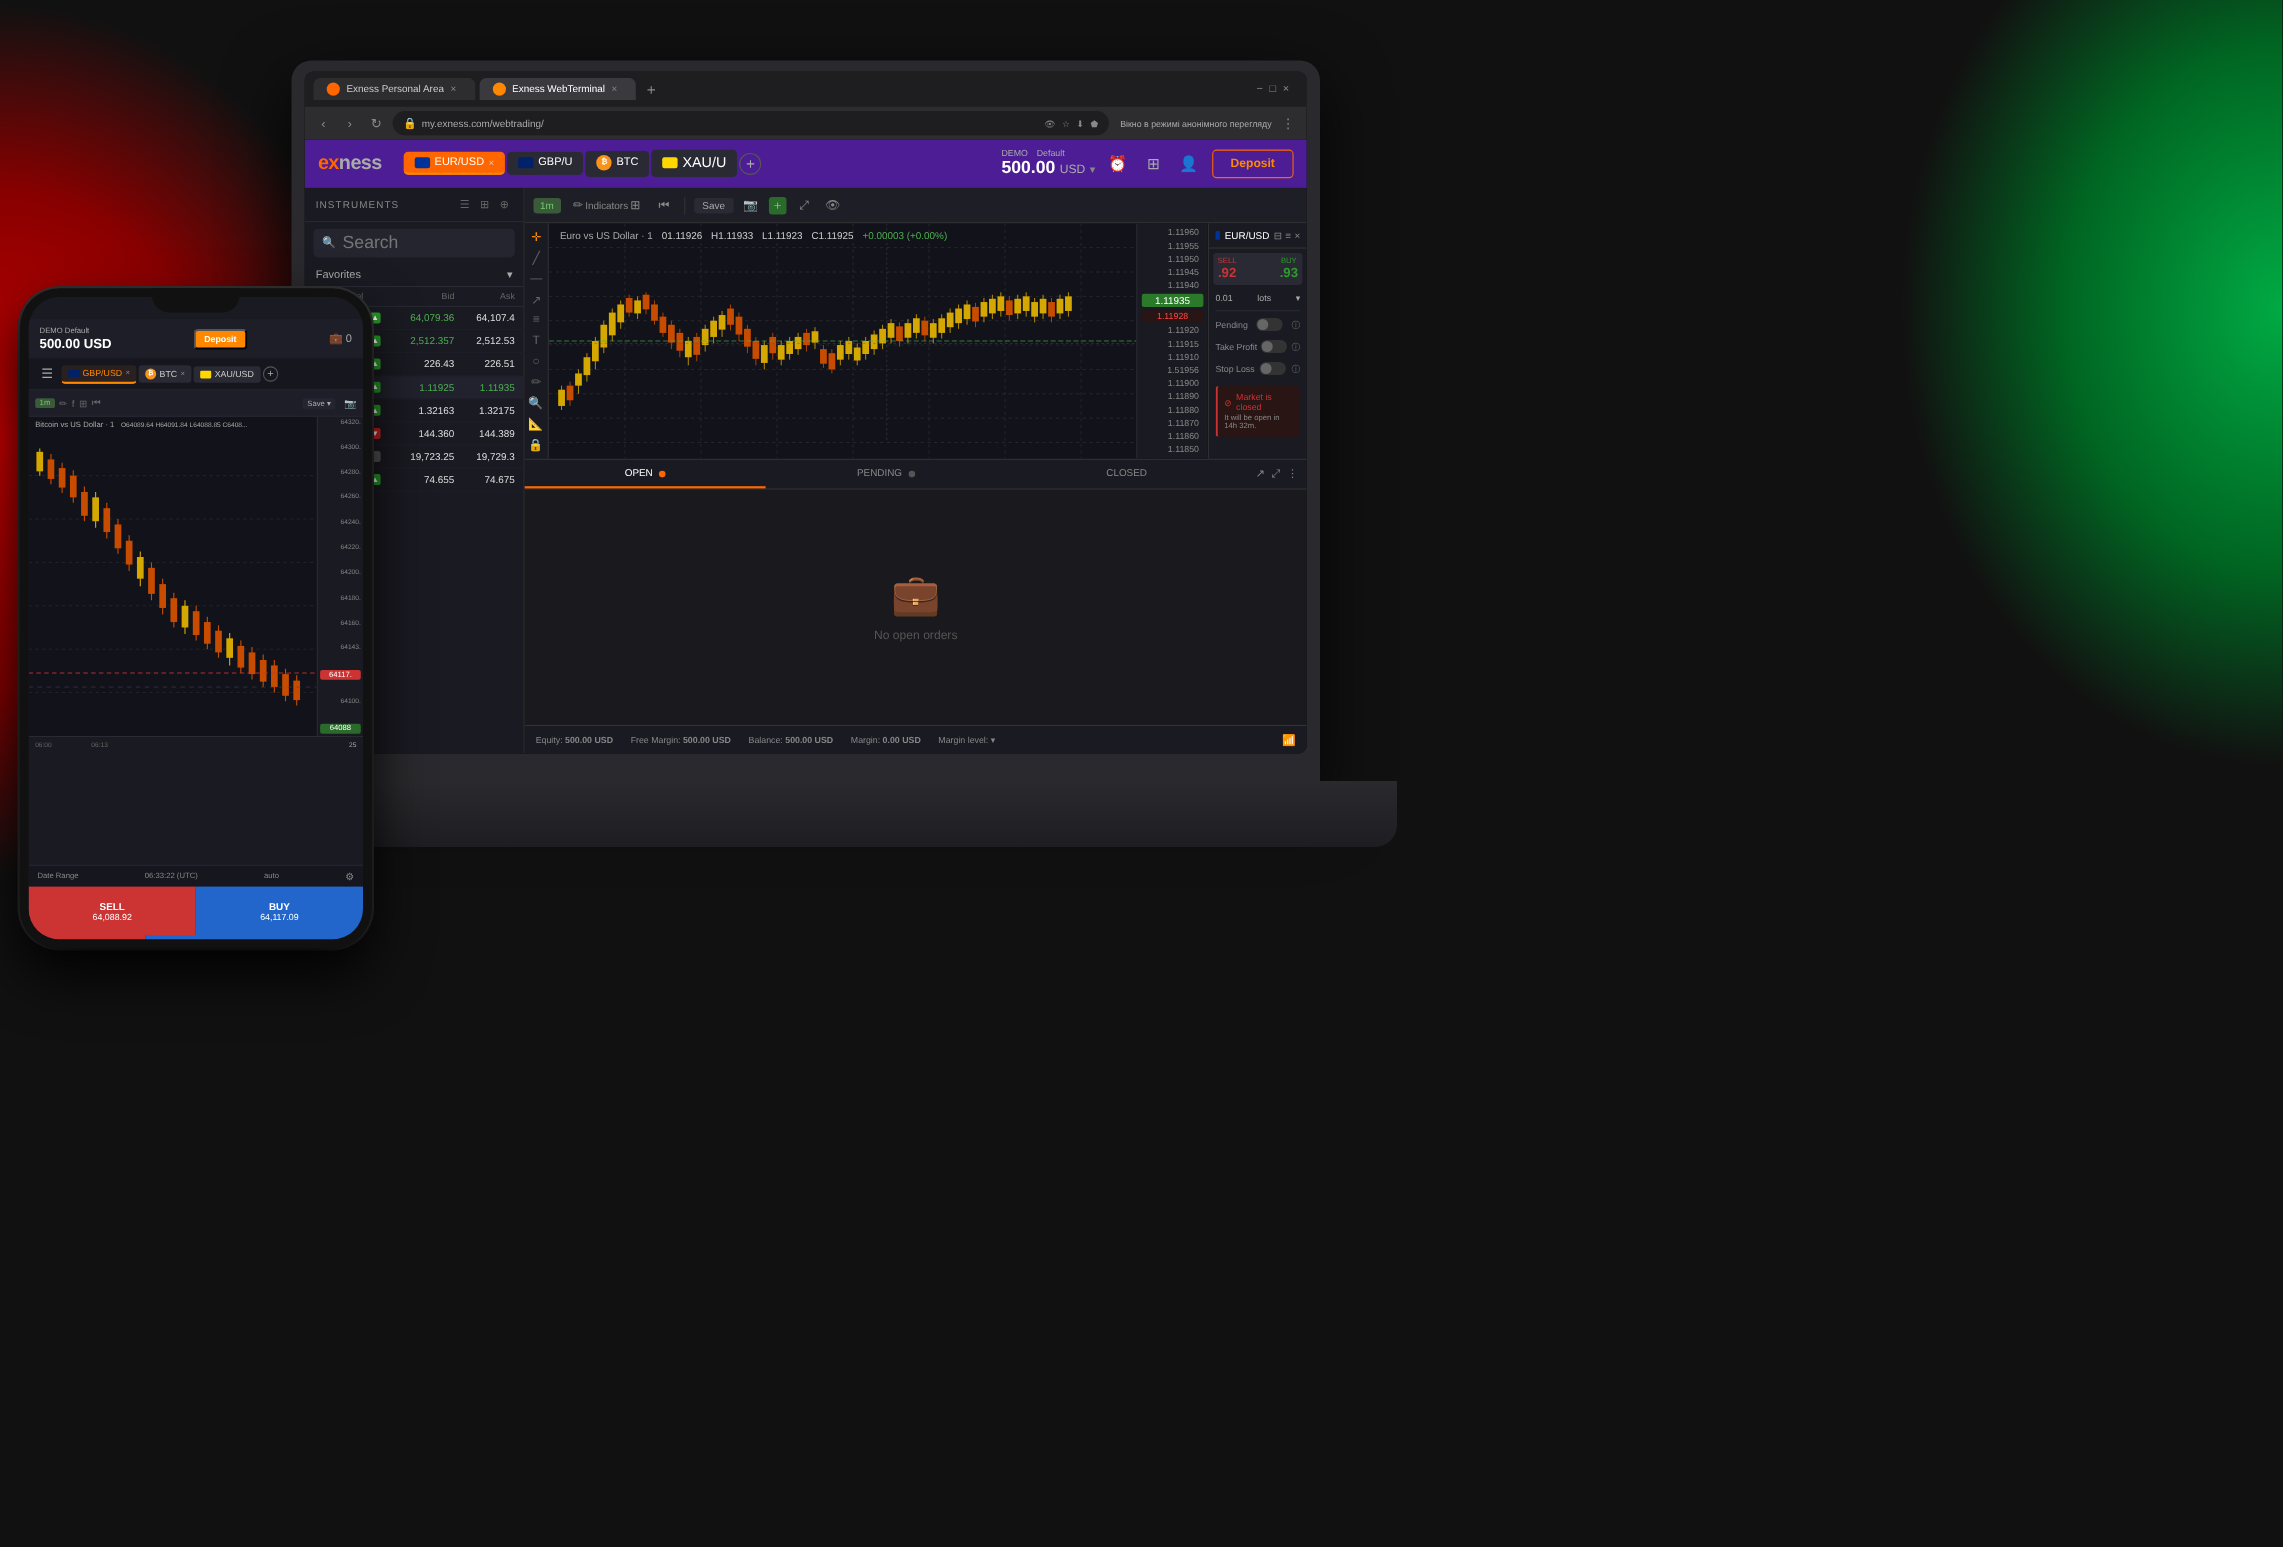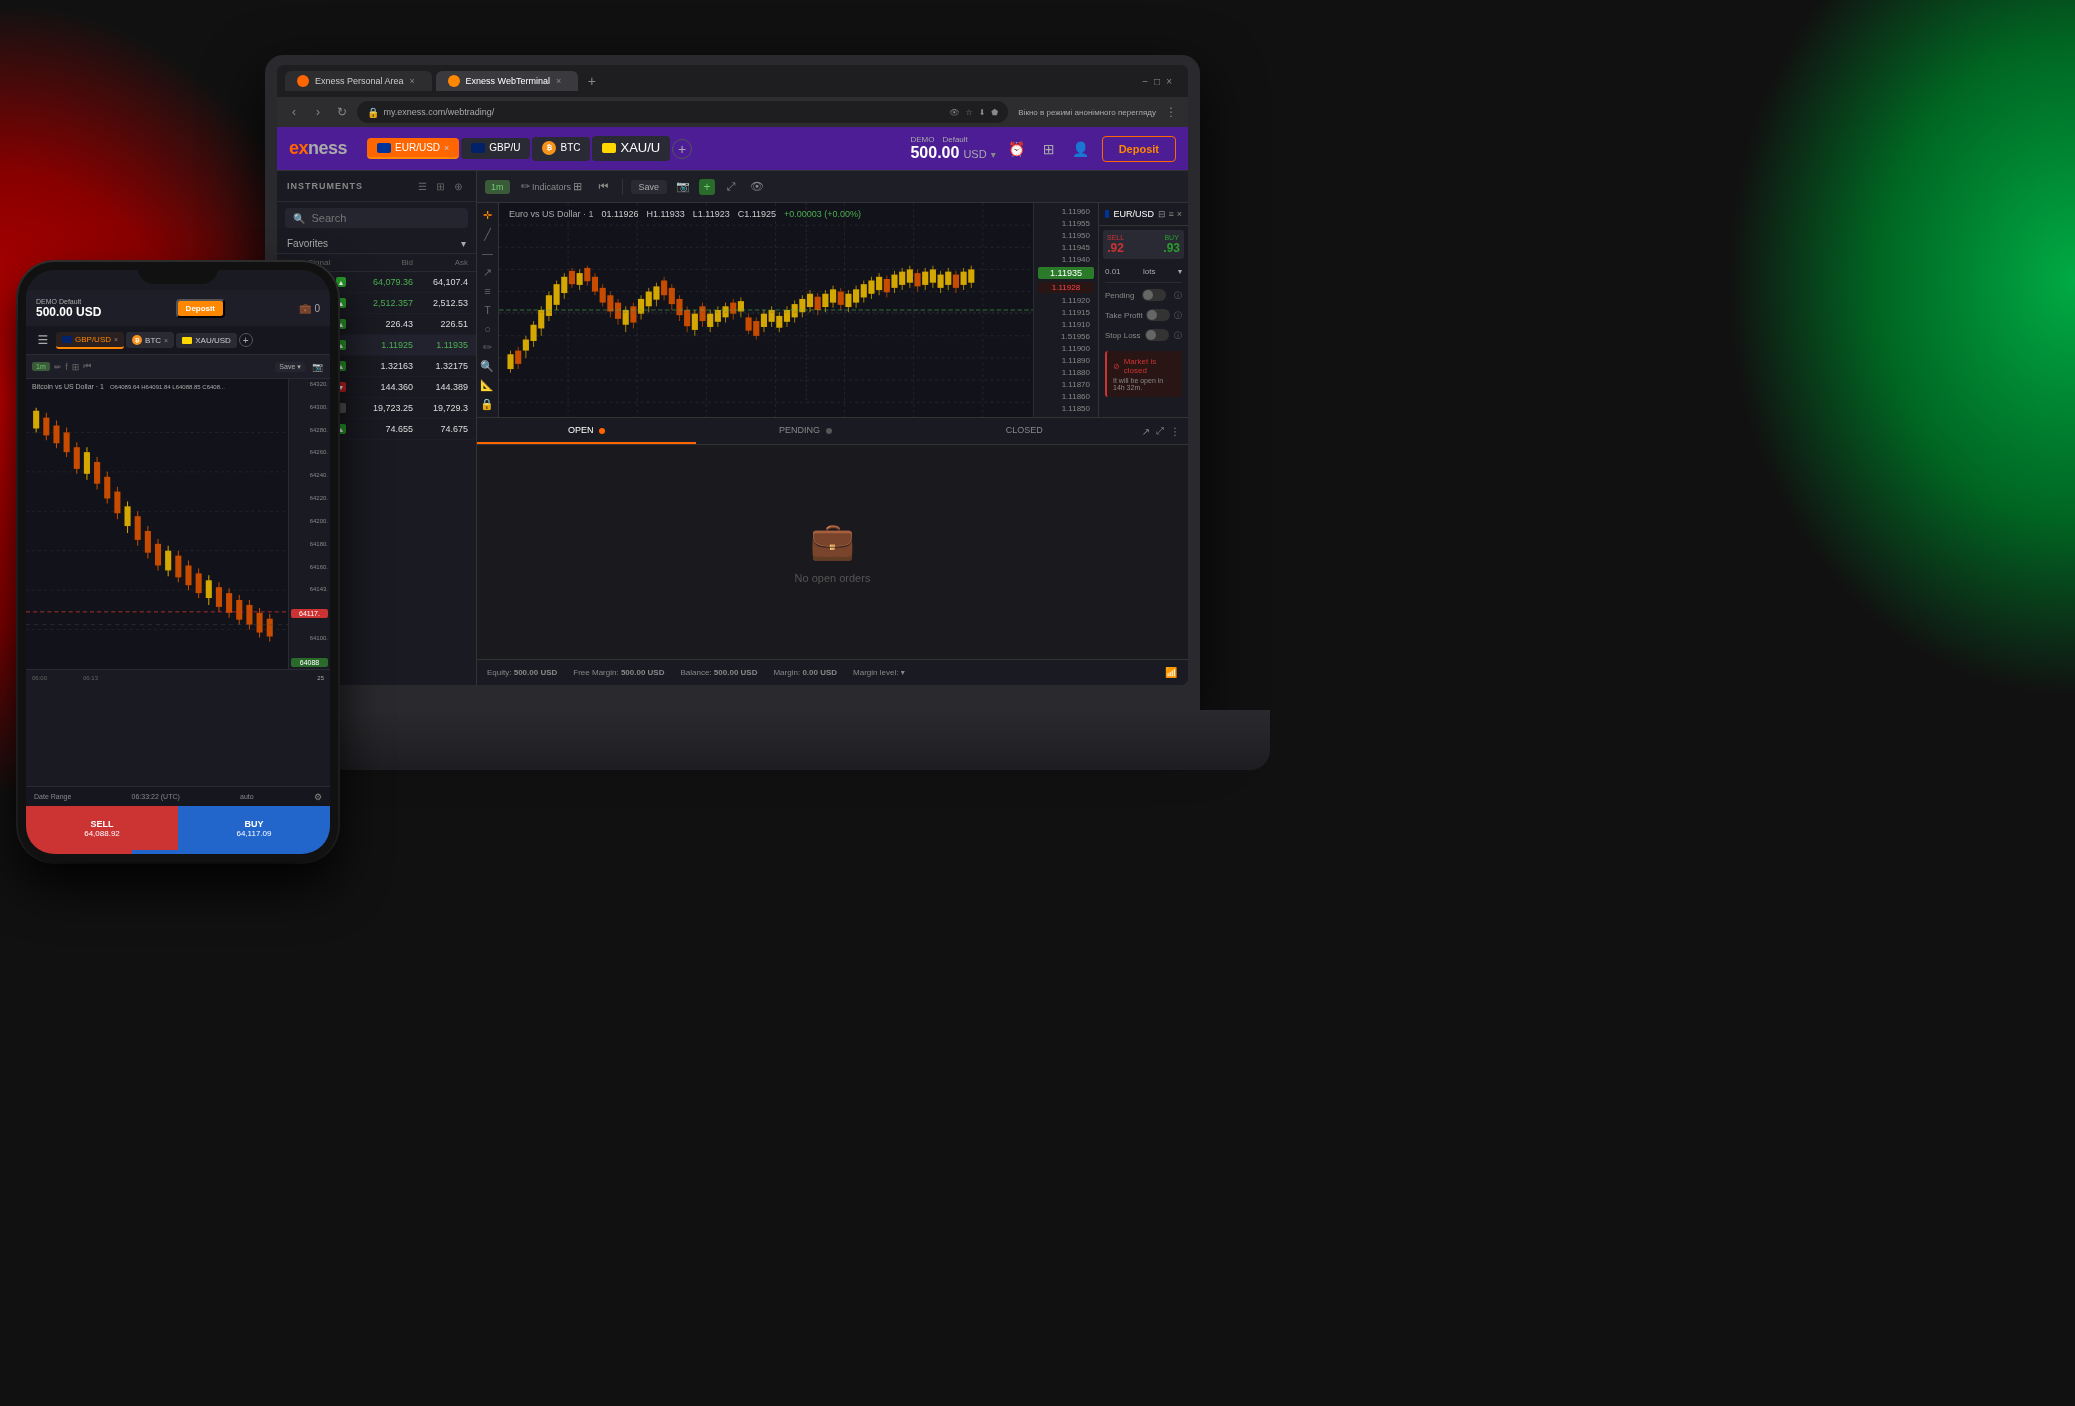--- a/index.html
+++ b/index.html
@@ -254,21 +254,20 @@
       padding: 8px 10px;
       font-size: 9px;
       color: #888;
       text-transform: uppercase;
       letter-spacing: 1px;
       border-bottom: 1px solid #2a2a35;
       gap: 8px;
     }
     .instruments-header-label {
       flex: 1;
-      font-weight: bold;
     }
     .instruments-header-icons {
       display: flex;
       gap: 4px;
     }
     .instr-icon {
       width: 14px; height: 14px;
       color: #666;
       font-size: 10px;
       display: flex; align-items: center; justify-content: center;
@@ -284,21 +283,21 @@
     }
     .search-icon {
       color: #888;
       font-size: 10px;
     }
     .search-input {
       background: transparent;
       border: none;
       outline: none;
       color: #aaa;
-      font-size: 11px;
+      font-size: 16px;
       width: 100%;
     }
     .favorites-dropdown {
       display: flex;
       align-items: center;
       justify-content: space-between;
       padding: 4px 10px;
       font-size: 10px;
       color: #aaa;
       border-bottom: 1px solid #2a2a35;

